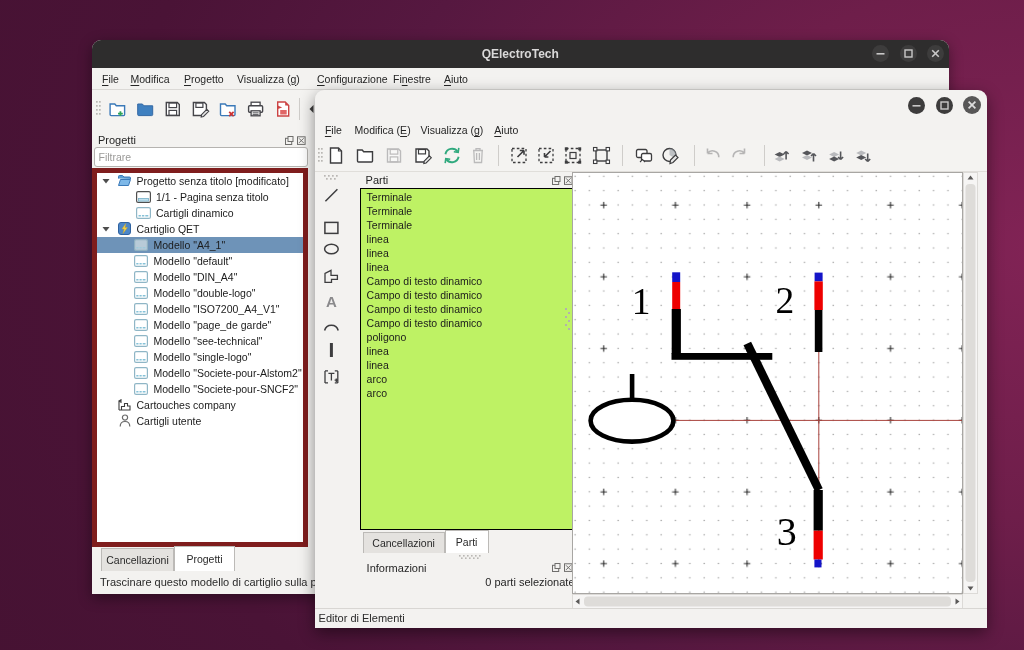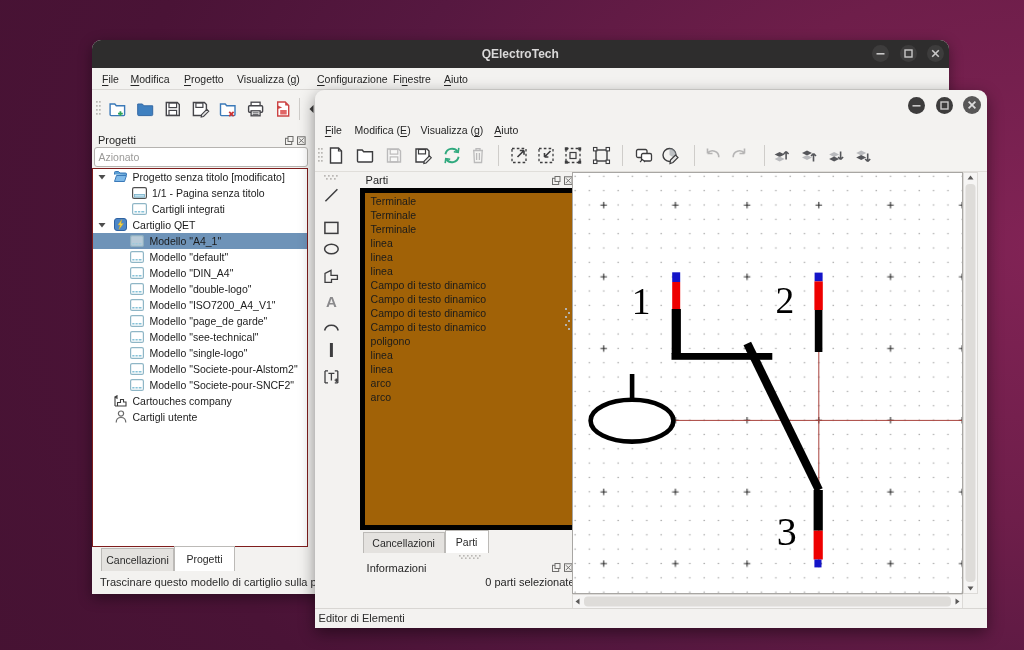--- a/index.html
+++ b/index.html
@@ -119,22 +119,22 @@
   </div>
 
   <div class="abs" style="left:0; top:90px; width:223px; height:464px; background:#f3f2f0;">
     <div class="abs dockhdr" style="left:6px; top:4px;">Progetti</div>
     <svg class="abs" style="left:193px; top:5.5px;" width="21" height="10">
       <rect x="0.5" y="2.3" width="6.2" height="6.2" fill="none" stroke="#6f6e6c"></rect>
       <rect x="3" y="0.5" width="5" height="5" fill="#f3f2f0" stroke="#6f6e6c"></rect>
       <rect x="12.5" y="0.8" width="7.6" height="7.6" fill="none" stroke="#6f6e6c"></rect>
       <path d="M14 2.3 L18.6 6.9 M18.6 2.3 L14 6.9" stroke="#6f6e6c"></path>
     </svg>
-    <div class="abs" style="left:1.5px; top:17px; width:214px; height:20px; background:#fff; border:1px solid #b5b3b0; border-radius:3px; font-size:10.5px; color:#9b9a98; line-height:18px; padding-left:4px;">Azionato</div>
-    <div class="abs" style="left:0px; top:38px; width:216px; height:379px; background:#fff; border:1px solid #7f1d1d; overflow:hidden;" id="tree">
+    <div class="abs" style="left:1.5px; top:17px; width:214px; height:20px; background:#fff; border:1px solid #b5b3b0; border-radius:3px; font-size:10.5px; color:#9b9a98; line-height:18px; padding-left:4px;">Filtrare</div>
+    <div class="abs" style="left:0px; top:38px; width:216px; height:379px; background:#fff; border:5px solid #7f1d1d; overflow:hidden;" id="tree">
     <div class="treerow" style="top:0px;">
       <svg class="ticon" style="left:5px; top:5px;" width="8" height="6">
             <path d="M0.5 1 L7.5 1 L4 5.5 Z" fill="#4d4d4d"></path>
           </svg>
       <svg class="ticon" style="left:21px; top:2px;" width="13" height="12">
             <path d="M0.5 3.5 V1.5 Q0.5 0.5 1.5 0.5 H4.5 L6 2 H11.5 Q12.5 2 12.5 3 V4" fill="#5a9fd4" stroke="#3a79b8" stroke-width="1"></path>
             <path d="M0.5 10.5 L2.5 4.5 H12.5 L10.5 10.5 Z" fill="#7db8e8" stroke="#3a79b8" stroke-width="1"></path>
           </svg>
       <span style="position:absolute; left:39.5px;">Progetto senza titolo [modificato]</span>
     </div>
@@ -143,21 +143,21 @@
             <rect x="0.6" y="0.6" width="13.8" height="10.8" rx="1.5" fill="#fff" stroke="#4f4f4f" stroke-width="1.2"></rect>
             <rect x="2.5" y="7.5" width="10" height="2.6" fill="#bfe0ee" stroke="#74aec6" stroke-width="0.8"></rect>
           </svg>
       <span style="position:absolute; left:59px;">1/1 - Pagina senza titolo</span>
     </div>
     <div class="treerow" style="top:32px;">
       <svg class="ticon" style="left:39px; top:2px;" width="15" height="12">
             <rect x="0.6" y="0.6" width="13.8" height="10.8" rx="1.5" fill="#fff" stroke="#8fb6c6" stroke-width="1.2"></rect>
             <path d="M2.5 8.8 h2.4 M5.9 8.8 h2.4 M9.3 8.8 h3" stroke="#86c2d8" stroke-width="1.6"></path>
           </svg>
-      <span style="position:absolute; left:59px;">Cartigli integrati</span>
+      <span style="position:absolute; left:59px;">Cartigli dinamico</span>
     </div>
     <div class="treerow" style="top:48px;">
       <svg class="ticon" style="left:5px; top:5px;" width="8" height="6">
             <path d="M0.5 1 L7.5 1 L4 5.5 Z" fill="#4d4d4d"></path>
           </svg>
       <svg class="ticon" style="left:21px; top:1px;" width="13" height="13">
             <rect x="0.5" y="0.5" width="12" height="12" rx="2.5" fill="#4d87c8" stroke="#2f62a0"></rect>
             <path d="M7.8 1.5 L4 7 H6.2 L5 11.5 L9.4 5.6 H6.9 Z" fill="#f7d64a" stroke="#c9a52f" stroke-width="0.5"></path>
           </svg>
       <span style="position:absolute; left:39.5px;">Cartiglio QET</span>
@@ -426,21 +426,21 @@
   </div>
 
   <div class="abs" style="left:45px; top:81.7px; width:218px; height:446px;">
     <div class="abs dockhdr" style="left:6px; top:2px;">Parti</div>
     <svg class="abs" style="left:192.5px; top:4px;" width="21" height="10">
       <rect x="0.5" y="2.3" width="6.2" height="6.2" fill="none" stroke="#6f6e6c"></rect>
       <rect x="3" y="0.5" width="5" height="5" fill="#f3f2f0" stroke="#6f6e6c"></rect>
       <rect x="12.5" y="0.8" width="7.6" height="7.6" fill="none" stroke="#6f6e6c"></rect>
       <path d="M14 2.3 L18.6 6.9 M18.6 2.3 L14 6.9" stroke="#6f6e6c"></path>
     </svg>
-    <div class="abs" style="left:0; top:16px; width:261px; height:342px; background:#a16207; border:5px solid #000000; overflow:hidden;" id="partilist">
+    <div class="abs" style="left:0; top:16px; width:261px; height:342px; background:#bef264; border:1px solid #000000; overflow:hidden;" id="partilist">
       <div class="listitem" style="top:0.6px;">Terminale</div>
       <div class="listitem" style="top:14.7px;">Terminale</div>
       <div class="listitem" style="top:28.7px;">Terminale</div>
       <div class="listitem" style="top:42.8px;">linea</div>
       <div class="listitem" style="top:56.8px;">linea</div>
       <div class="listitem" style="top:70.9px;">linea</div>
       <div class="listitem" style="top:84.9px;">Campo di testo dinamico</div>
       <div class="listitem" style="top:99px;">Campo di testo dinamico</div>
       <div class="listitem" style="top:113px;">Campo di testo dinamico</div>
       <div class="listitem" style="top:127.1px;">Campo di testo dinamico</div>

